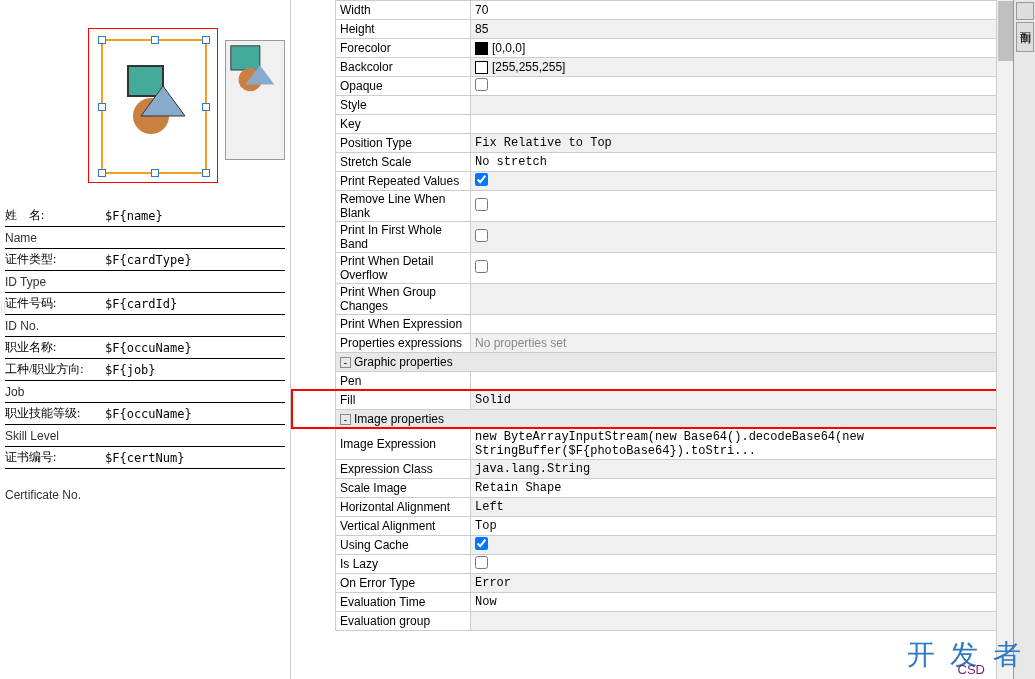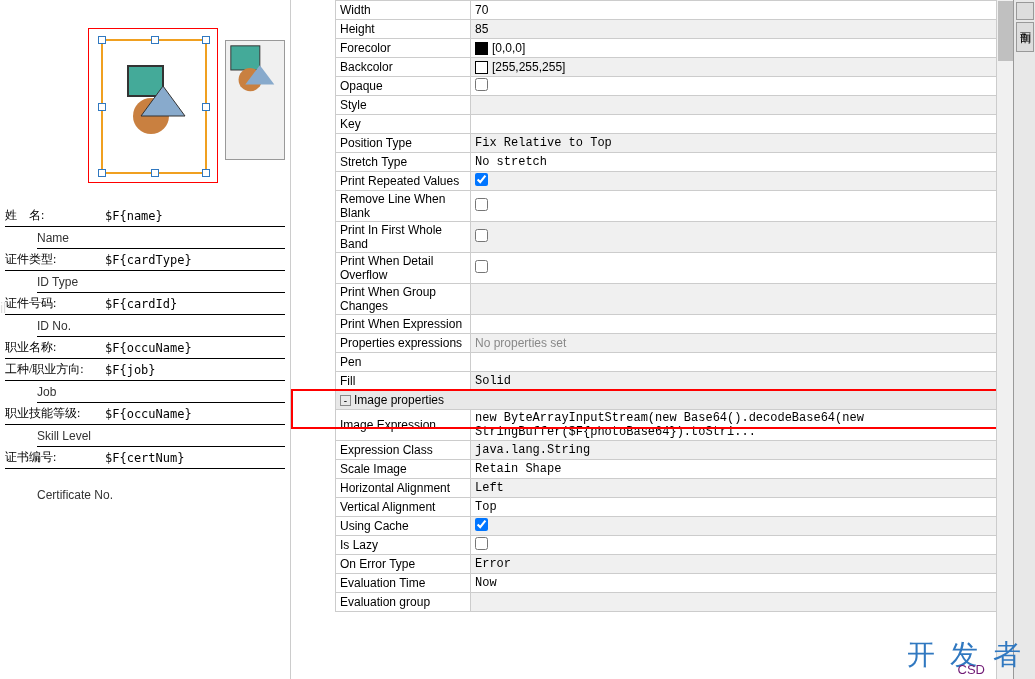--- a/index.html
+++ b/index.html
@@ -15,21 +15,21 @@
   .img-inner { position: absolute; left: 12px; top: 10px; width: 106px; height: 135px; border: 2px solid #f0a020; }
   .img-handle { position: absolute; width: 8px; height: 8px; background: #fff; border: 1px solid #3078c0; }
   .img-ghost { position: absolute; left: 225px; top: 40px; width: 60px; height: 120px; border: 1px solid #999; background: #f0f0f0; overflow: hidden; }
   .pic-icon { position: absolute; left: 20px; top: 20px; width: 70px; height: 90px; }
   .pic-icon svg { width: 100%; height: 100%; }
   
   .form-row { display: flex; align-items: center; height: 22px; margin-top: 0; }
   .form-label { width: 100px; font-family: "SimSun", serif; }
   .form-val { font-family: monospace; }
   .form-underline { border-bottom: 1px solid #000; }
-  .form-sub { color: #333; height: 22px; line-height: 22px; border-bottom: 1px solid #000; margin-left: 32px; }
+  .form-sub { color: #333; height: 22px; line-height: 22px; border-bottom: 1px solid #000; }
   .form-block { margin-top: 200px; }
   .fg { margin-bottom: 0; }
   
   
   .props { width: 100%; border-collapse: collapse; font-size: 12px; }
   .props td { border: 1px solid #ccc; height: 19px; padding: 1px 4px; vertical-align: middle; }
   .props td.pname { width: 135px; background: #fff; }
   .props td.pval { background: #fff; position: relative; }
   .props tr.alt td.pval { background: #f0f0f0; }
   .group-hdr td { background: #e8e8e8; font-weight: normal; }
@@ -163,21 +163,21 @@
           </tr>
       <tr>
             <td class="pname">Key</td>
             <td class="pval"><span></span></td>
           </tr>
       <tr class="alt">
             <td class="pname">Position Type</td>
             <td class="pval mono"><span>Fix Relative to Top</span><span class="dd-arrow">▾</span></td>
           </tr>
       <tr>
-            <td class="pname">Stretch Type</td>
+            <td class="pname">Stretch Scale</td>
             <td class="pval mono"><span>No stretch</span><span class="dd-arrow">▾</span></td>
           </tr>
       <tr class="alt">
             <td class="pname">Print Repeated Values</td>
             <td class="pval"><input type="checkbox" class="checkbox" checked="" style=""></td>
           </tr>
       <tr>
             <td class="pname">Remove Line When Blank</td>
             <td class="pval"><input type="checkbox" class="checkbox" style=""></td>
           </tr>
@@ -193,20 +193,23 @@
             <td class="pname">Print When Group Changes</td>
             <td class="pval"><span></span><span class="dd-arrow">▾</span></td>
           </tr>
       <tr>
             <td class="pname">Print When Expression</td>
             <td class="pval"><span></span><span class="ellipsis-btn">...</span></td>
           </tr>
       <tr class="alt">
             <td class="pname">Properties expressions</td>
             <td class="pval" style="color:#888"><span>No properties set</span><span class="ellipsis-btn">...</span></td>
+          </tr>
+      <tr class="group-hdr">
+            <td colspan="2"><span class="group-toggle">-</span><span>Graphic properties</span></td>
           </tr>
       <tr>
             <td class="pname">Pen</td>
             <td class="pval"><span></span><span class="ellipsis-btn">...</span></td>
           </tr>
       <tr class="alt">
             <td class="pname">Fill</td>
             <td class="pval mono"><span>Solid</span><span class="dd-arrow">▾</span></td>
           </tr>
       <tr class="group-hdr">

